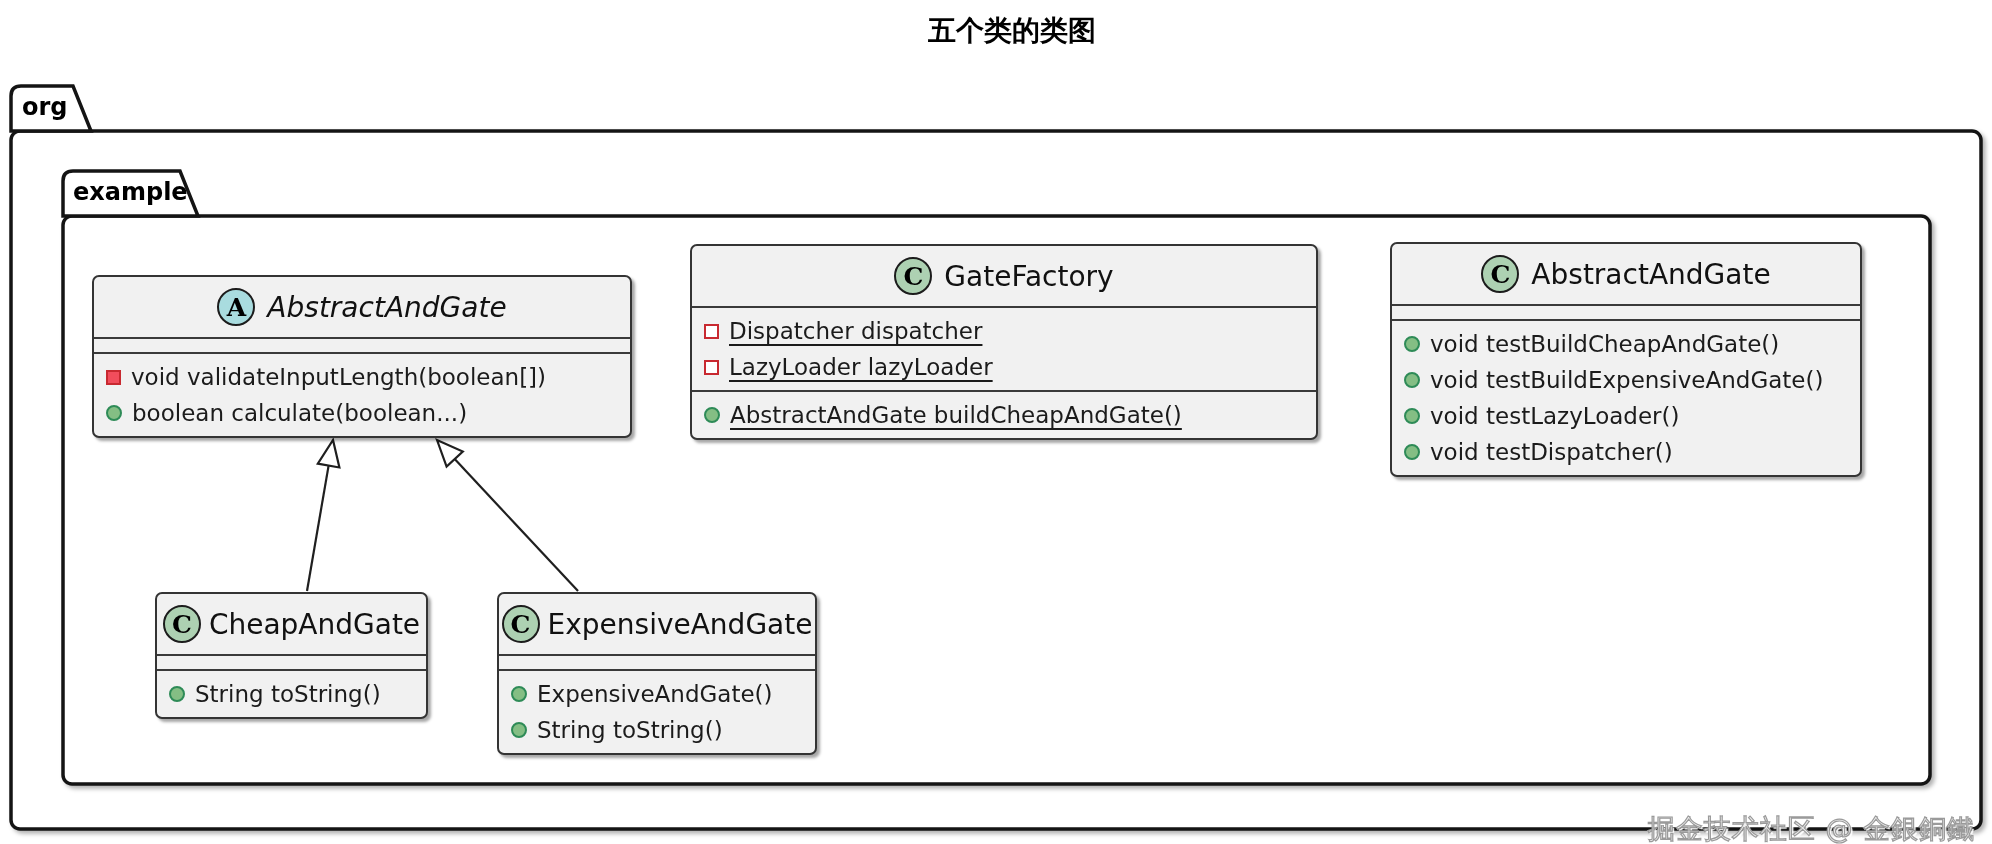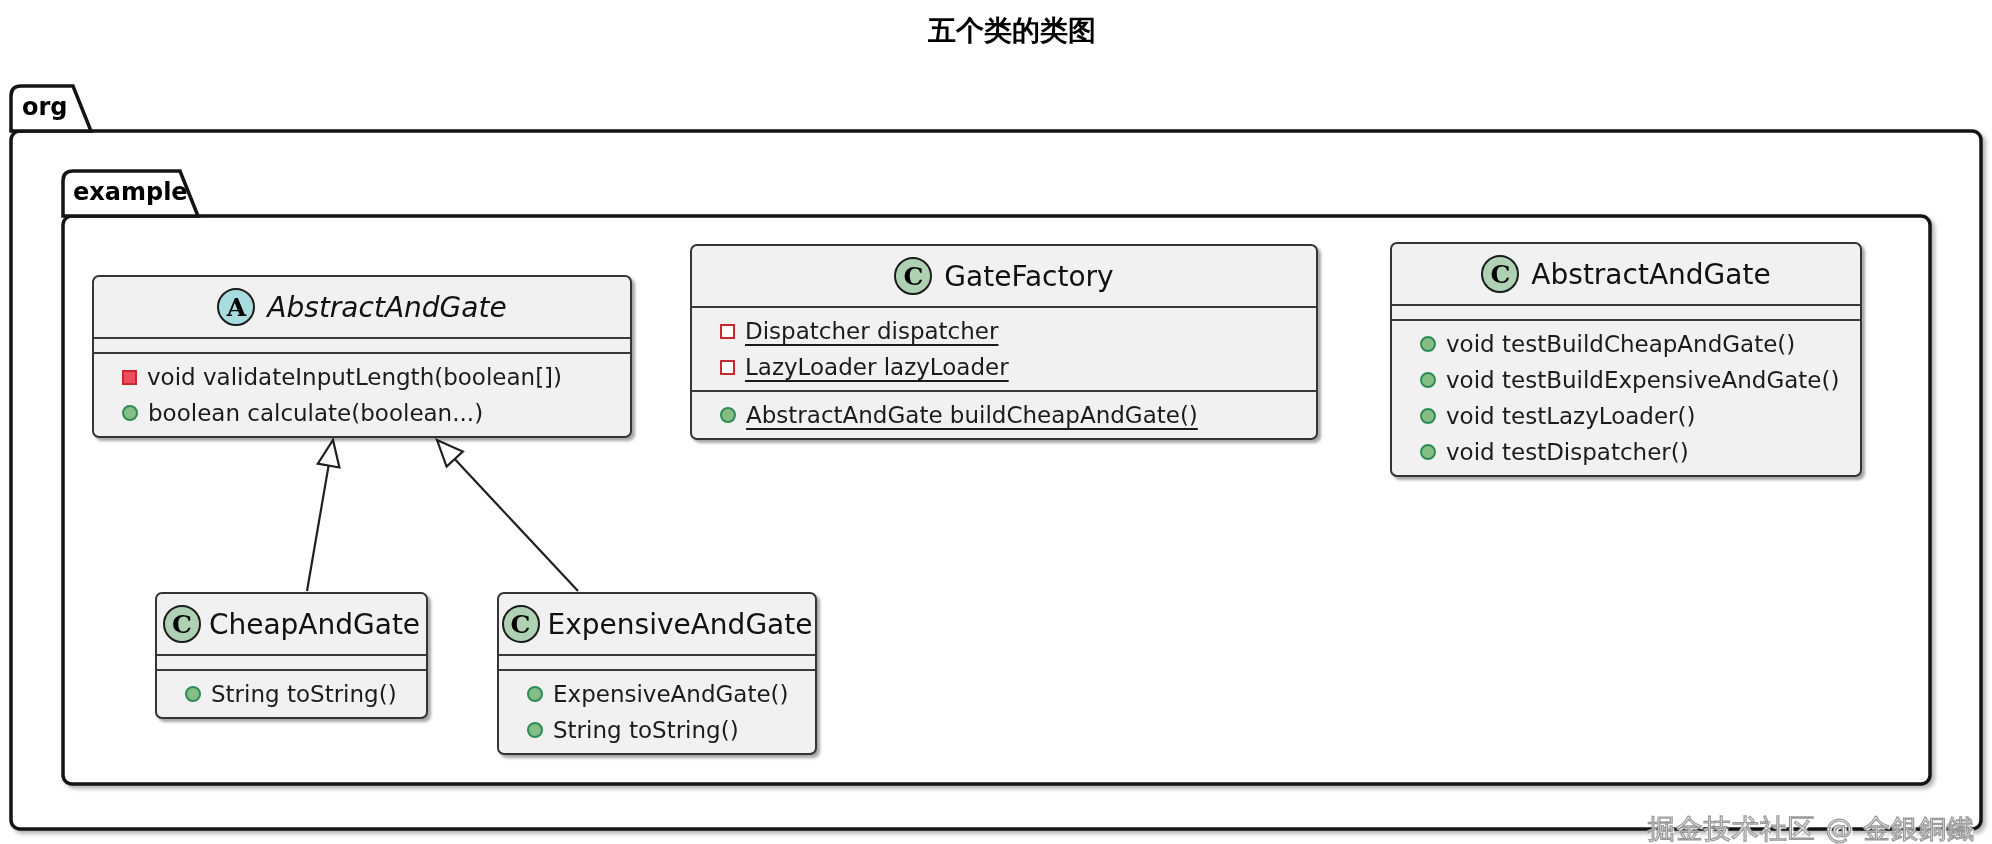--- a/index.html
+++ b/index.html
@@ -35,21 +35,21 @@
     display:flex;align-items:center;justify-content:center;
     font-family:"DejaVu Serif","Liberation Serif",serif;
     font-weight:bold;font-size:25px;color:#000;line-height:1;
   }
   .stereo.kind-class{background:#ADD1B2;}
   .stereo.kind-abstract{background:#A9DCDF;}
   .cls-name{font-size:28px;color:#111;white-space:nowrap;}
   .cls-name.italic{font-style:italic;}
   .sec{border-top:2px solid #3a3a3a;}
   .sec.empty{height:13px;}
-  .members{padding:5px 28px;text-align:right;}
+  .members{padding:5px 12px;text-align:right;}
   .row{display:flex;align-items:center;gap:10px;height:36px;white-space:nowrap;}
   .mtext{font-size:23px;color:#1b1b1b;}
   .mtext.static{text-decoration:underline;text-decoration-thickness:2px;text-underline-offset:5px;}
   .ic{flex:0 0 auto;box-sizing:border-box;}
   .ic-sq-priv{width:15px;height:15px;background:#F24D5C;border:2px solid #C82930;}
   .ic-sq-priv-hollow{width:15px;height:15px;background:#ffffff;border:2.5px solid #C82930;}
   .ic-ci-pub{width:16px;height:16px;border-radius:50%;background:#84BE84;border:2.5px solid #2E8B57;}
 
   
   .watermark{

